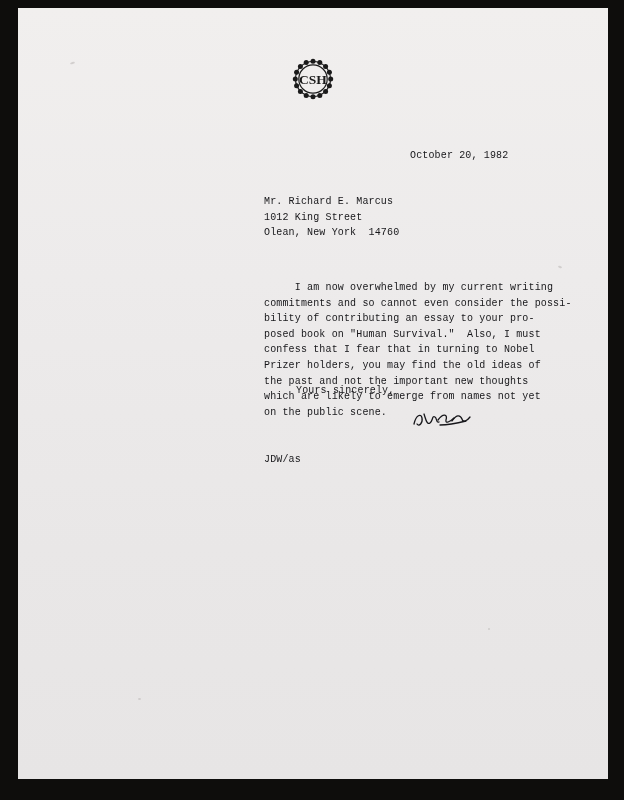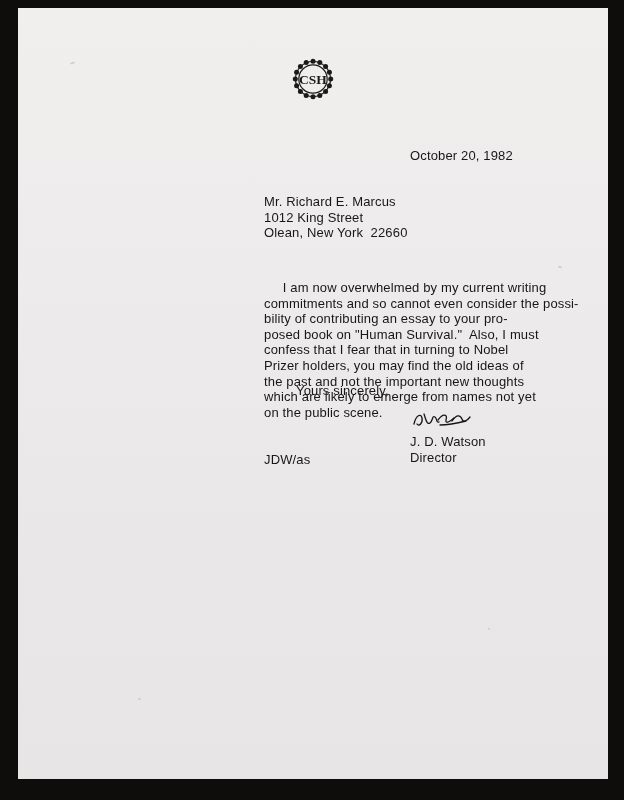--- a/index.html
+++ b/index.html
@@ -86,22 +86,22 @@
     color: #262626;
     margin-top: 3px;
     white-space: nowrap;
     transform: scaleX(1.02);
     transform-origin: left center;
   }
 
   
   .typed {
     position: absolute;
-    font-family: Liberation Sans, sans-serif;
-    font-size: 13px;
+    font-family: Liberation Mono, monospace;
+    font-size: 10px;
     line-height: 15.6px;
     color: #17171a;
     white-space: pre;
     letter-spacing: 0.15px;
   }
 
   .date-line   { left: 392px; top: 140px; }
   .address     { left: 246px; top: 186px; }
   .salutation  { left: 246px; top: 236px; }
   .para        { left: 246px; top: 272px; }
@@ -170,21 +170,21 @@
             <text x="23" y="28" text-anchor="middle" font-family="Liberation Serif, serif" font-size="13.5" font-weight="bold" fill="#1a1a1a">CSH</text>
           </svg>
         </div>
       </div>
     </div>
 
     <div class="typed date-line">October 20, 1982</div>
 
     <div class="typed address">Mr. Richard E. Marcus
 1012 King Street
-Olean, New York  22660</div>
+Olean, New York  14760</div>
 
 
     <div class="typed para">     I am now overwhelmed by my current writing
 commitments and so cannot even consider the possi-
 bility of contributing an essay to your pro-
 posed book on "Human Survival."  Also, I must
 confess that I fear that in turning to Nobel
 Prizer holders, you may find the old ideas of
 the past and not the important new thoughts
 which are likely to emerge from names not yet
@@ -197,22 +197,20 @@
         <g fill="none" stroke="#16161a" stroke-width="1.3" stroke-linecap="round">
           <path d="M4 16 C6 7, 11 5, 12 10 C13 15, 9 19, 7 16"></path>
           <path d="M14 6 C16 12, 17 17, 20 15 C23 13, 22 7, 25 9 C27 10, 26 15, 29 14"></path>
           <path d="M28 12 C33 5, 38 6, 36 12 C35 16, 40 14, 44 10"></path>
           <path d="M30 17 C38 17, 48 15, 56 13"></path>
           <path d="M42 13 C46 7, 50 6, 52 11 C53 15, 57 13, 60 9"></path>
         </g>
       </svg>
     </div>
 
-    <div class="typed signer">J. D. Watson
-Director</div>
 
     <div class="typed initials">JDW/as</div>
 
   </div>
 
   <div class="edge-top"></div>
   <div class="edge-bottom"></div>
   <div class="edge-left"></div>
   <div class="edge-right"></div>
 </div>

